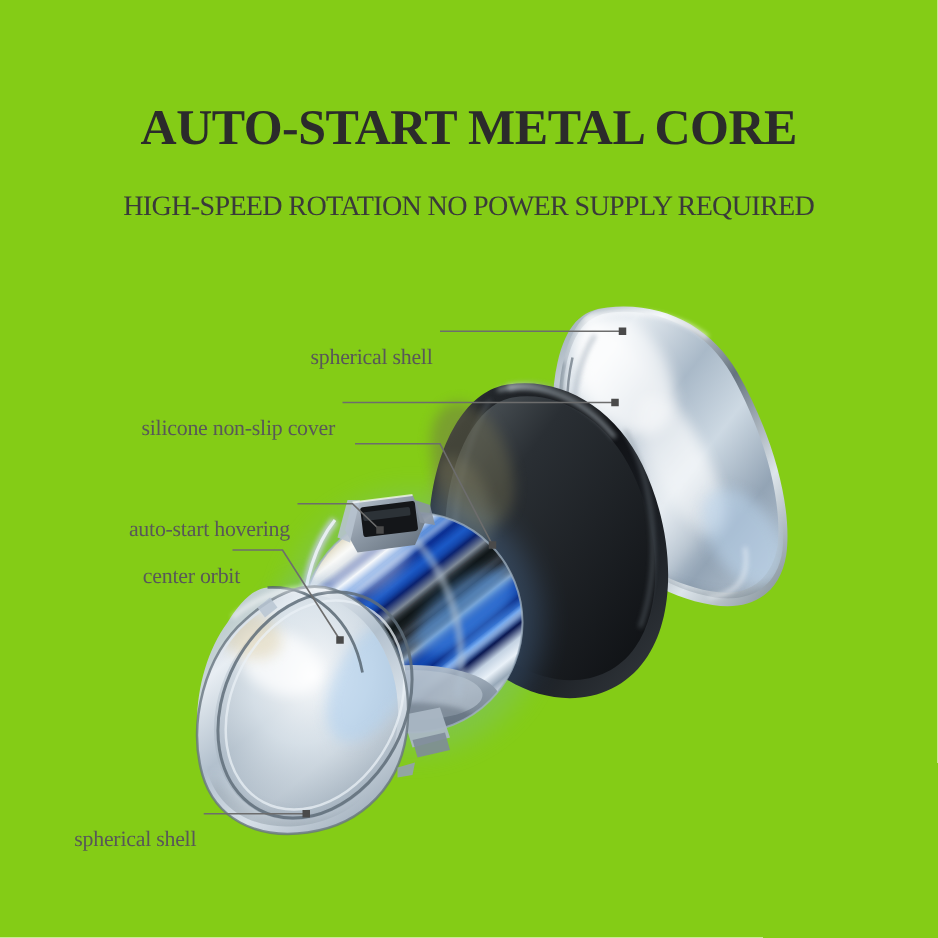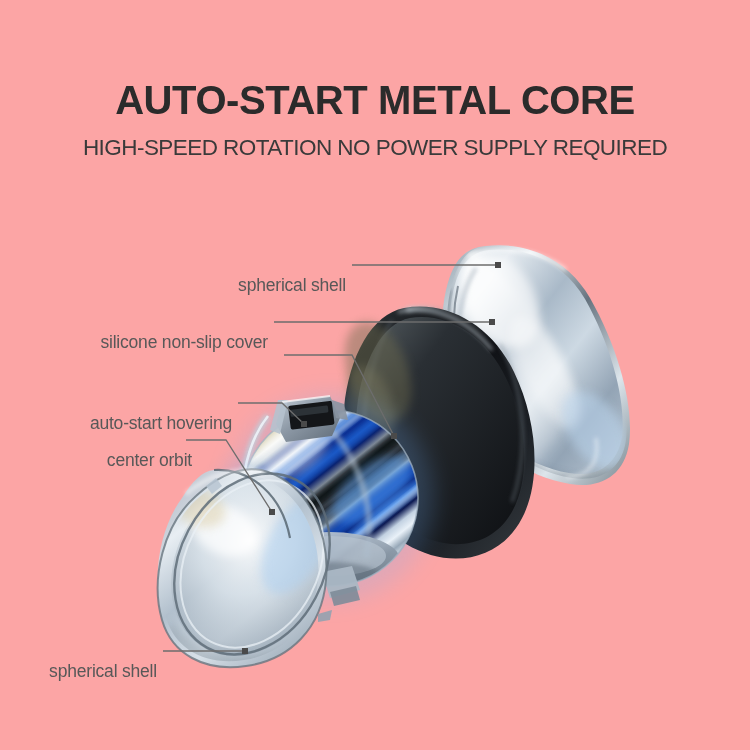--- a/index.html
+++ b/index.html
@@ -5,23 +5,23 @@
 <style>
   html, body {
     margin: 0;
     padding: 0;
     background: #ffffff;
   }
   #page {
     position: relative;
     width: 750px;
     height: 750px;
-    background: #fca5a5;
+    background: #84cc16;
     overflow: hidden;
-    font-family: Liberation Sans, sans-serif;
+    font-family: Liberation Serif, serif;
   }
 
   
   #headings {
     position: absolute;
     left: 0;
     top: 0;
     width: 750px;
   }
   #title {
@@ -32,21 +32,21 @@
     text-align: center;
     font-size: 40px;
     font-weight: bold;
     letter-spacing: -0.4px;
     color: #2b2b2b;
     white-space: nowrap;
   }
   #subtitle {
     position: absolute;
     left: 0;
-    top: 135px;
+    top: 152px;
     width: 750px;
     text-align: center;
     font-size: 22.5px;
     font-weight: normal;
     letter-spacing: -0.55px;
     color: #3a3a3a;
     white-space: nowrap;
   }
 
   

